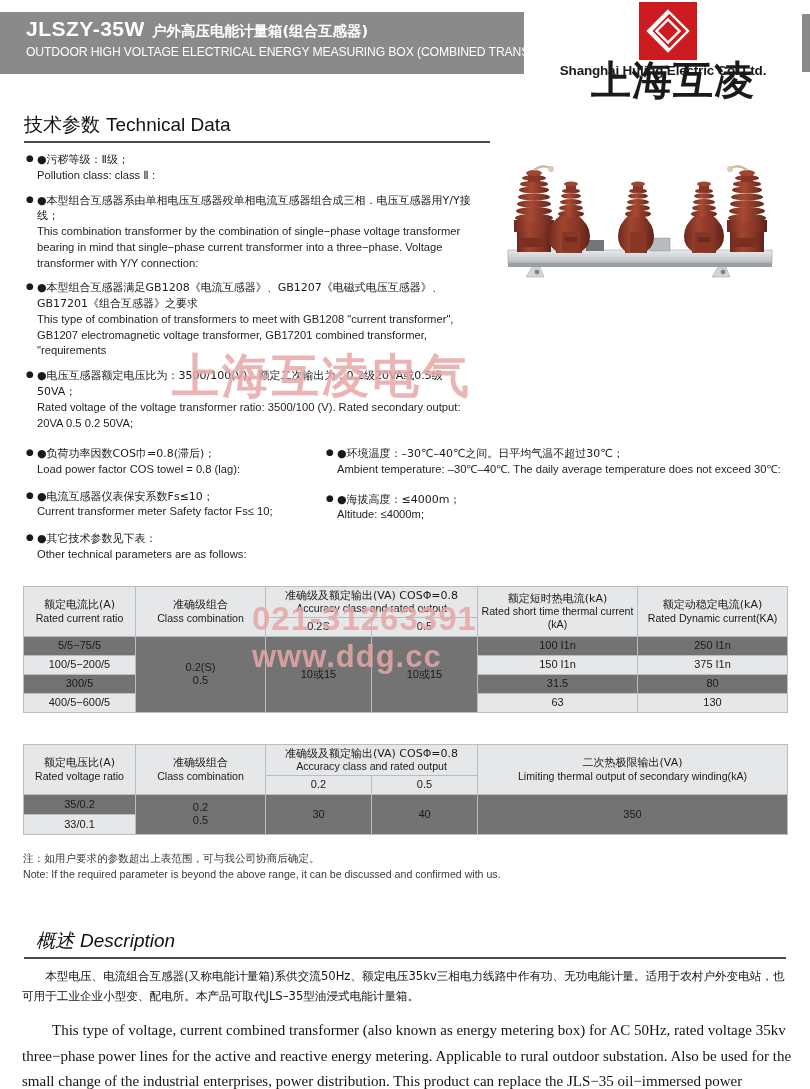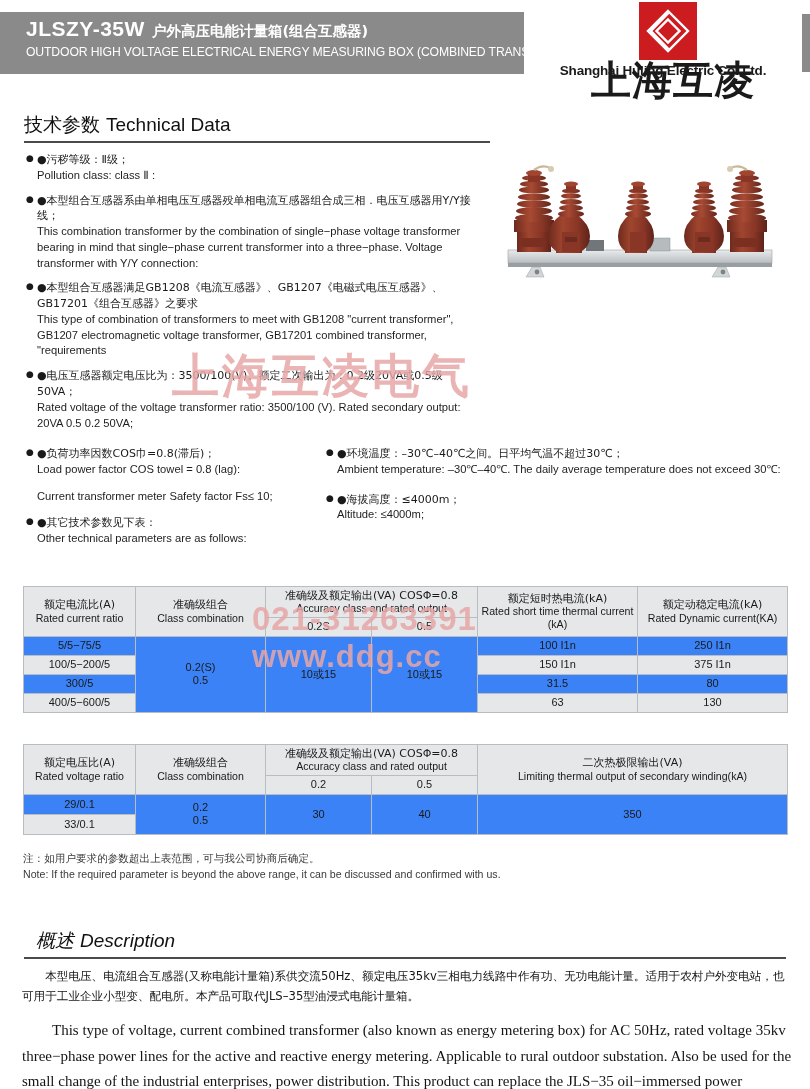--- a/index.html
+++ b/index.html
@@ -192,21 +192,21 @@
   table.spec-table td .cn {
     font-family: "DejaVu Sans", "Liberation Sans", sans-serif;
     font-size: 11px;
   }
   table.spec-table th .en,
   table.spec-table td .en {
     font-family: "Liberation Sans", sans-serif;
     font-size: 10.6px;
   }
   td.shade { background: #e6e7e9; }
-  td.plain { background: #3b82f6; }
+  td.plain { background: #737373; }
 
   
   .note {
     position: absolute;
     font-size: 10.6px;
     color: #3a3a3a;
     line-height: 1.5;
   }
   .note .cn { font-family: "DejaVu Sans", "Liberation Sans", sans-serif; }
 
@@ -432,20 +432,21 @@
     <div class="en">Rated voltage of the voltage transformer ratio: 3500/100 (V). Rated secondary output: 20VA  0.5  0.2  50VA;</div>
   </div>
 </div>
 
 <div class="spec-col" style="left:26px; top:446px; width:300px;">
   <div class="bullet-item" style="margin-bottom:11px;">
     <div class="cn">●负荷功率因数COS巾=0.8(滞后)；</div>
     <div class="en">Load power factor COS towel = 0.8 (lag):</div>
   </div>
   <div class="bullet-item" style="margin-bottom:11px;">
+    <div class="cn">●电流互感器仪表保安系数Fs≤10；</div>
     <div class="en">Current transformer meter Safety factor Fs≤ 10;</div>
   </div>
   <div class="bullet-item">
     <div class="cn">●其它技术参数见下表：</div>
     <div class="en">Other technical parameters are as follows:</div>
   </div>
 </div>
 
 <div class="spec-col" style="left:326px; top:446px; width:470px;">
   <div class="bullet-item" style="margin-bottom:14px;">
@@ -552,21 +553,21 @@
         <div class="en">Limiting thermal output of secondary winding(kA)</div>
       </th>
     </tr>
     <tr>
       <th>0.2</th>
       <th>0.5</th>
     </tr>
   </thead>
   <tbody>
     <tr style="height:20px;">
-      <td class="plain">29/0.1</td>
+      <td class="plain">35/0.2</td>
       <td class="plain" rowspan="2">
         <div>0.2</div>
         <div>0.5</div>
       </td>
       <td class="plain" rowspan="2">30</td>
       <td class="plain" rowspan="2">40</td>
       <td class="plain" rowspan="2">350</td>
     </tr>
     <tr style="height:20px;">
       <td class="shade">33/0.1</td>

